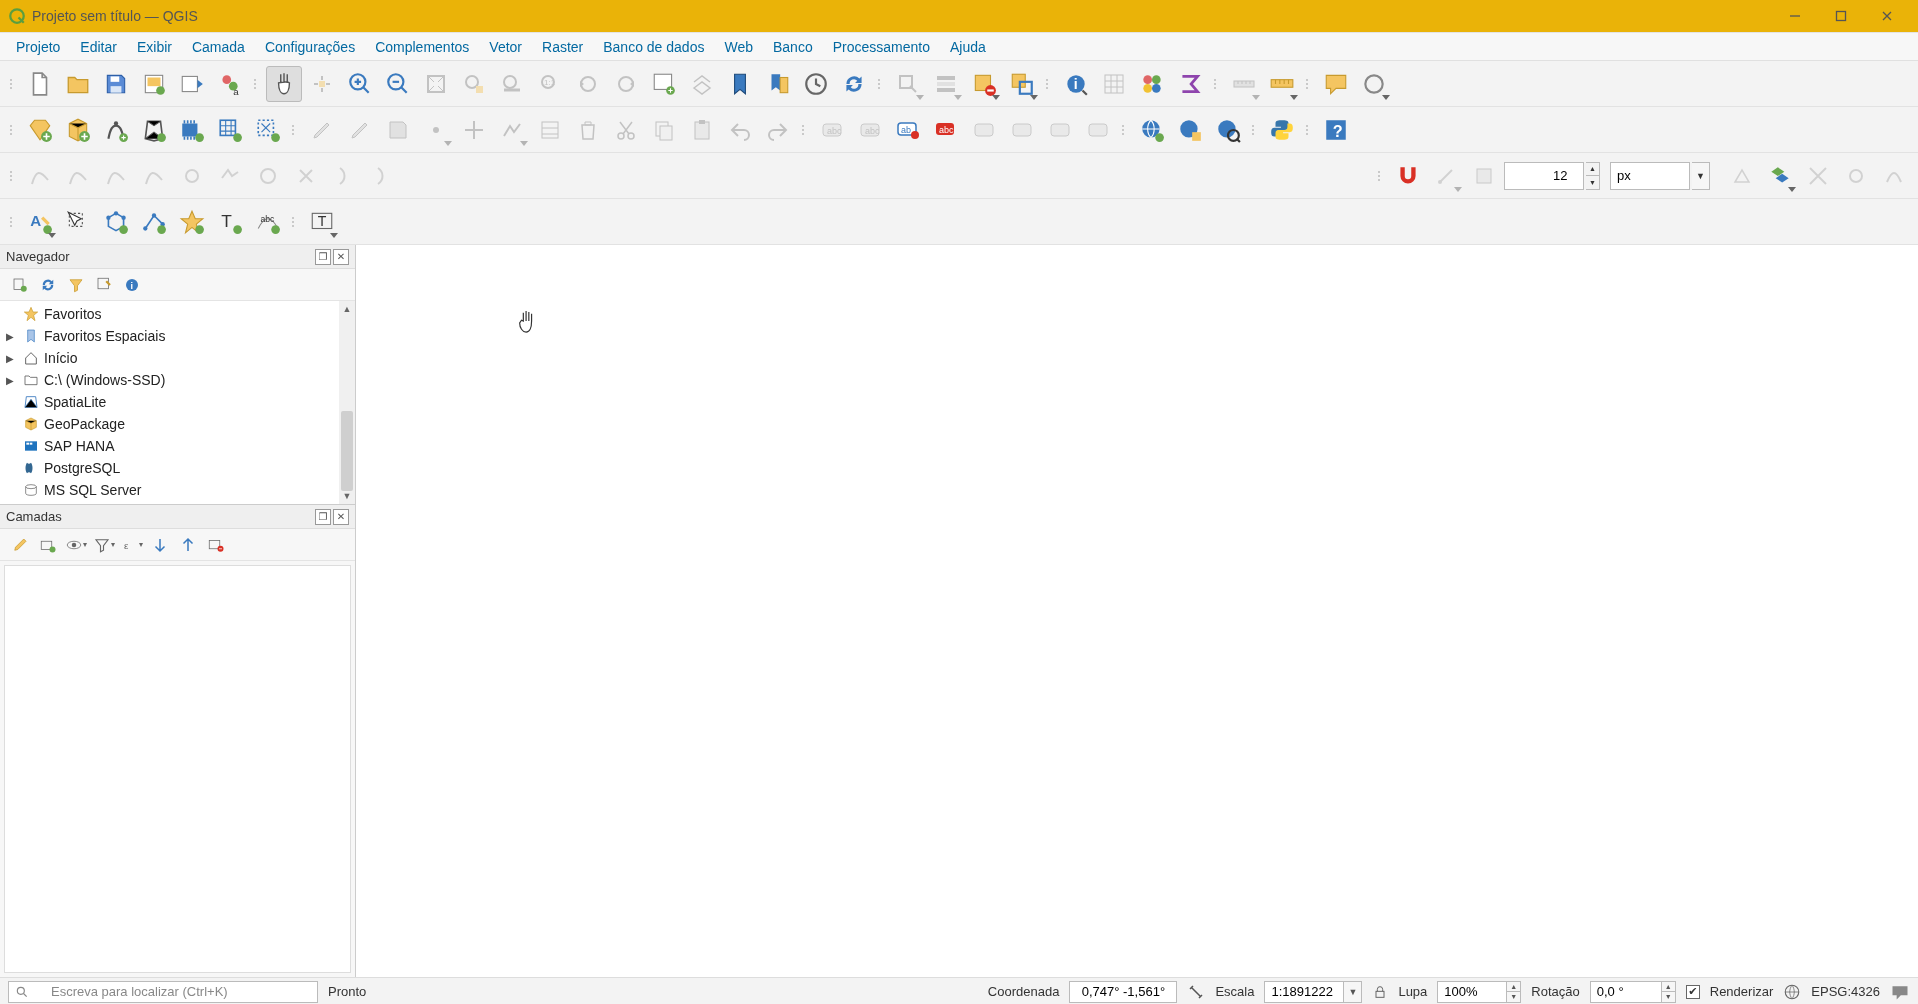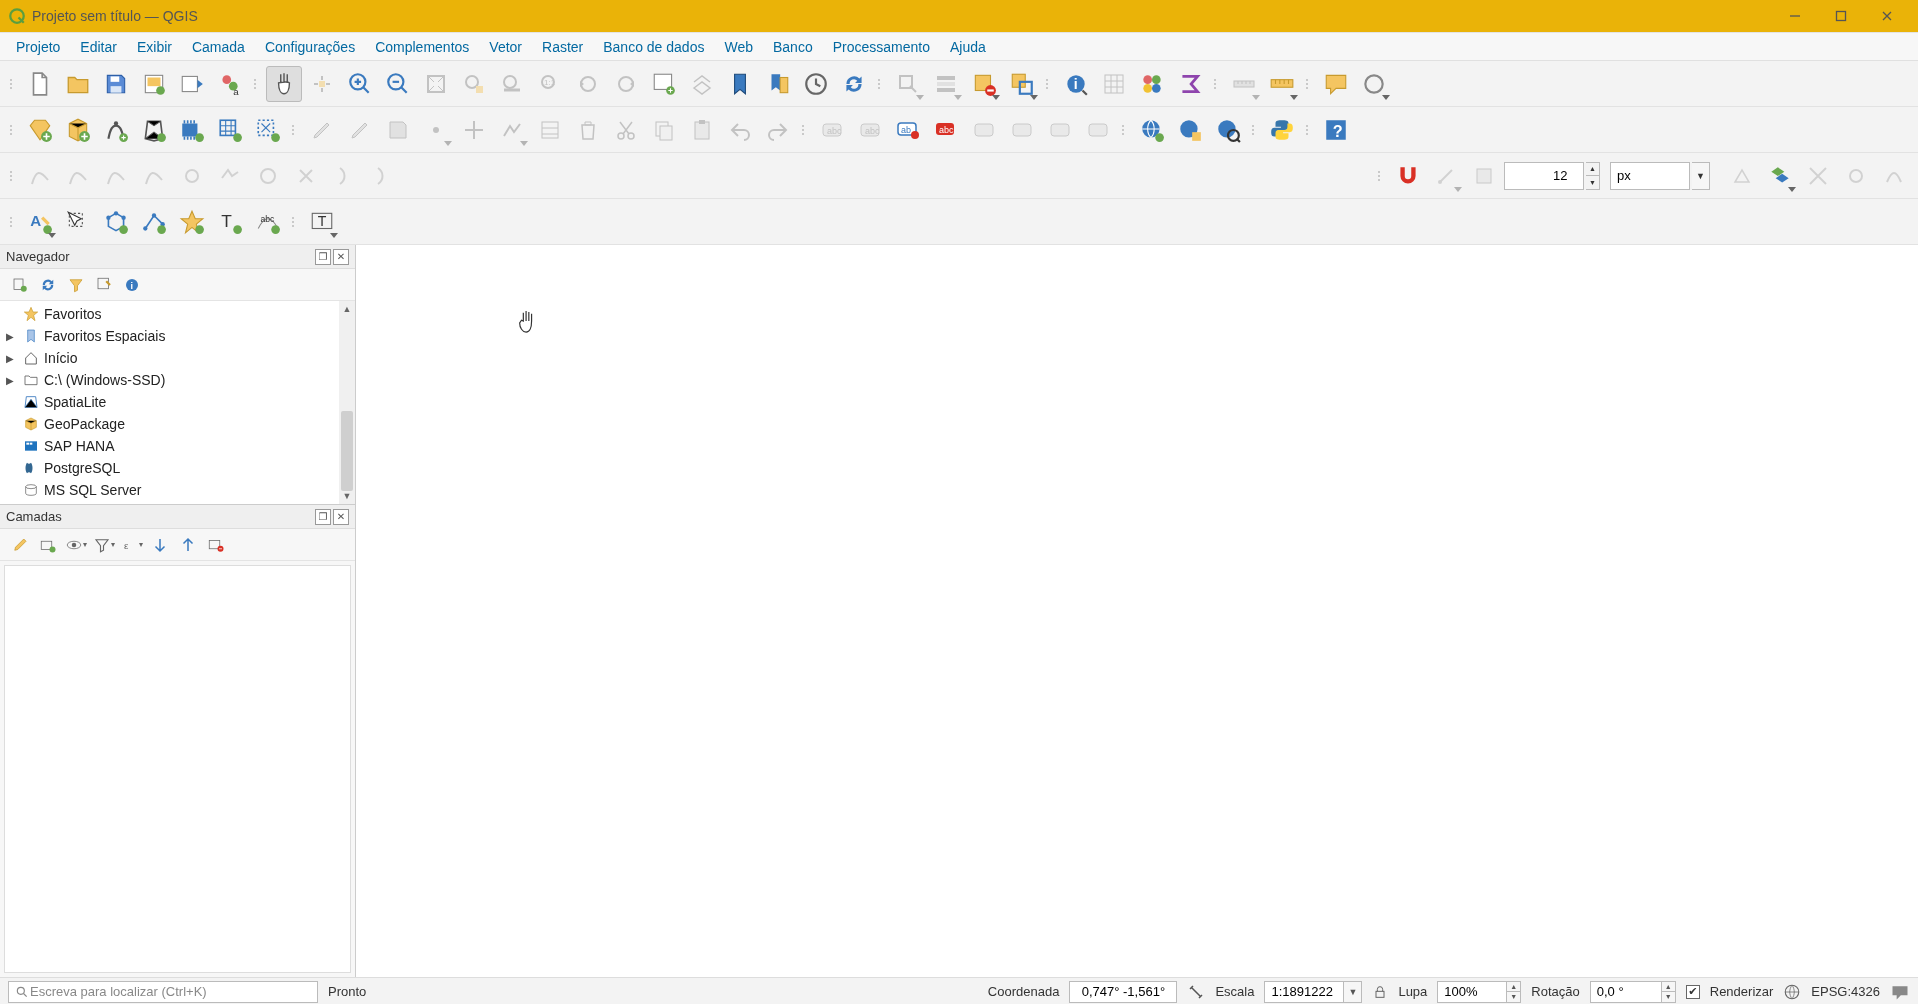--- a/index.html
+++ b/index.html
@@ -48,21 +48,21 @@
 .browser-panel { flex: 0 0 260px; display: flex; flex-direction: column; border-bottom: 1px solid #ccc; }
 .layers-panel { flex: 1; display: flex; flex-direction: column; }
 
 
 .tree-scroll { position: absolute; right: 0; top: 0; bottom: 0; width: 16px; background: #f0f0f0; }
 .tree-scroll .arrow { height: 16px; display: flex; align-items: center; justify-content: center; color: #666; font-size: 9px; cursor: pointer; }
 .tree-scroll .thumb { position: absolute; left: 2px; right: 2px; top: 110px; height: 80px; background: #cfcfcf; border-radius: 2px; }
 
 
 .statusbar { height: 28px; background: #f3f3f3; border-top: 1px solid #ddd; display: flex; align-items: center; gap: 10px; padding: 0 8px; font-size: 13px; color: #333; }
-.statusbar .locator { display: flex; align-items: center; border: 1px solid #bbb; background: #fff; height: 22px; width: 310px; padding: 0 6px; gap: 1px; color: #888; }
+.statusbar .locator { display: flex; align-items: center; border: 1px solid #bbb; background: #fff; height: 22px; width: 310px; padding: 0 6px; gap: 22px; color: #888; }
 .statusbar input.sb-in { height: 22px; border: 1px solid #bbb; background: #fff; padding: 0 6px; font-size: 13px; }
 .statusbar .combo { display: flex; align-items: center; }
 .statusbar .combo .arrow { width: 18px; height: 22px; border: 1px solid #bbb; border-left: none; display: flex; align-items: center; justify-content: center; font-size: 9px; color: #555; background: #f6f6f6; cursor: pointer; }
 .statusbar .spin { display: flex; flex-direction: column; height: 22px; width: 14px; border: 1px solid #bbb; border-left:none; }
 .statusbar .spin div { flex:1; display:flex; align-items:center; justify-content:center; font-size:7px; color:#555; cursor:pointer; background:#f6f6f6; }
 .statusbar .spin div:first-child { border-bottom:1px solid #bbb; }
 .statusbar .chk { width: 14px; height: 14px; border: 1px solid #666; background: #fff; display: inline-flex; align-items: center; justify-content: center; font-size: 11px; color: #333; line-height: 1; }
 
 
 .hand-cursor { position: absolute; left: 160px; top: 64px; font-size: 20px; color: #444; }

